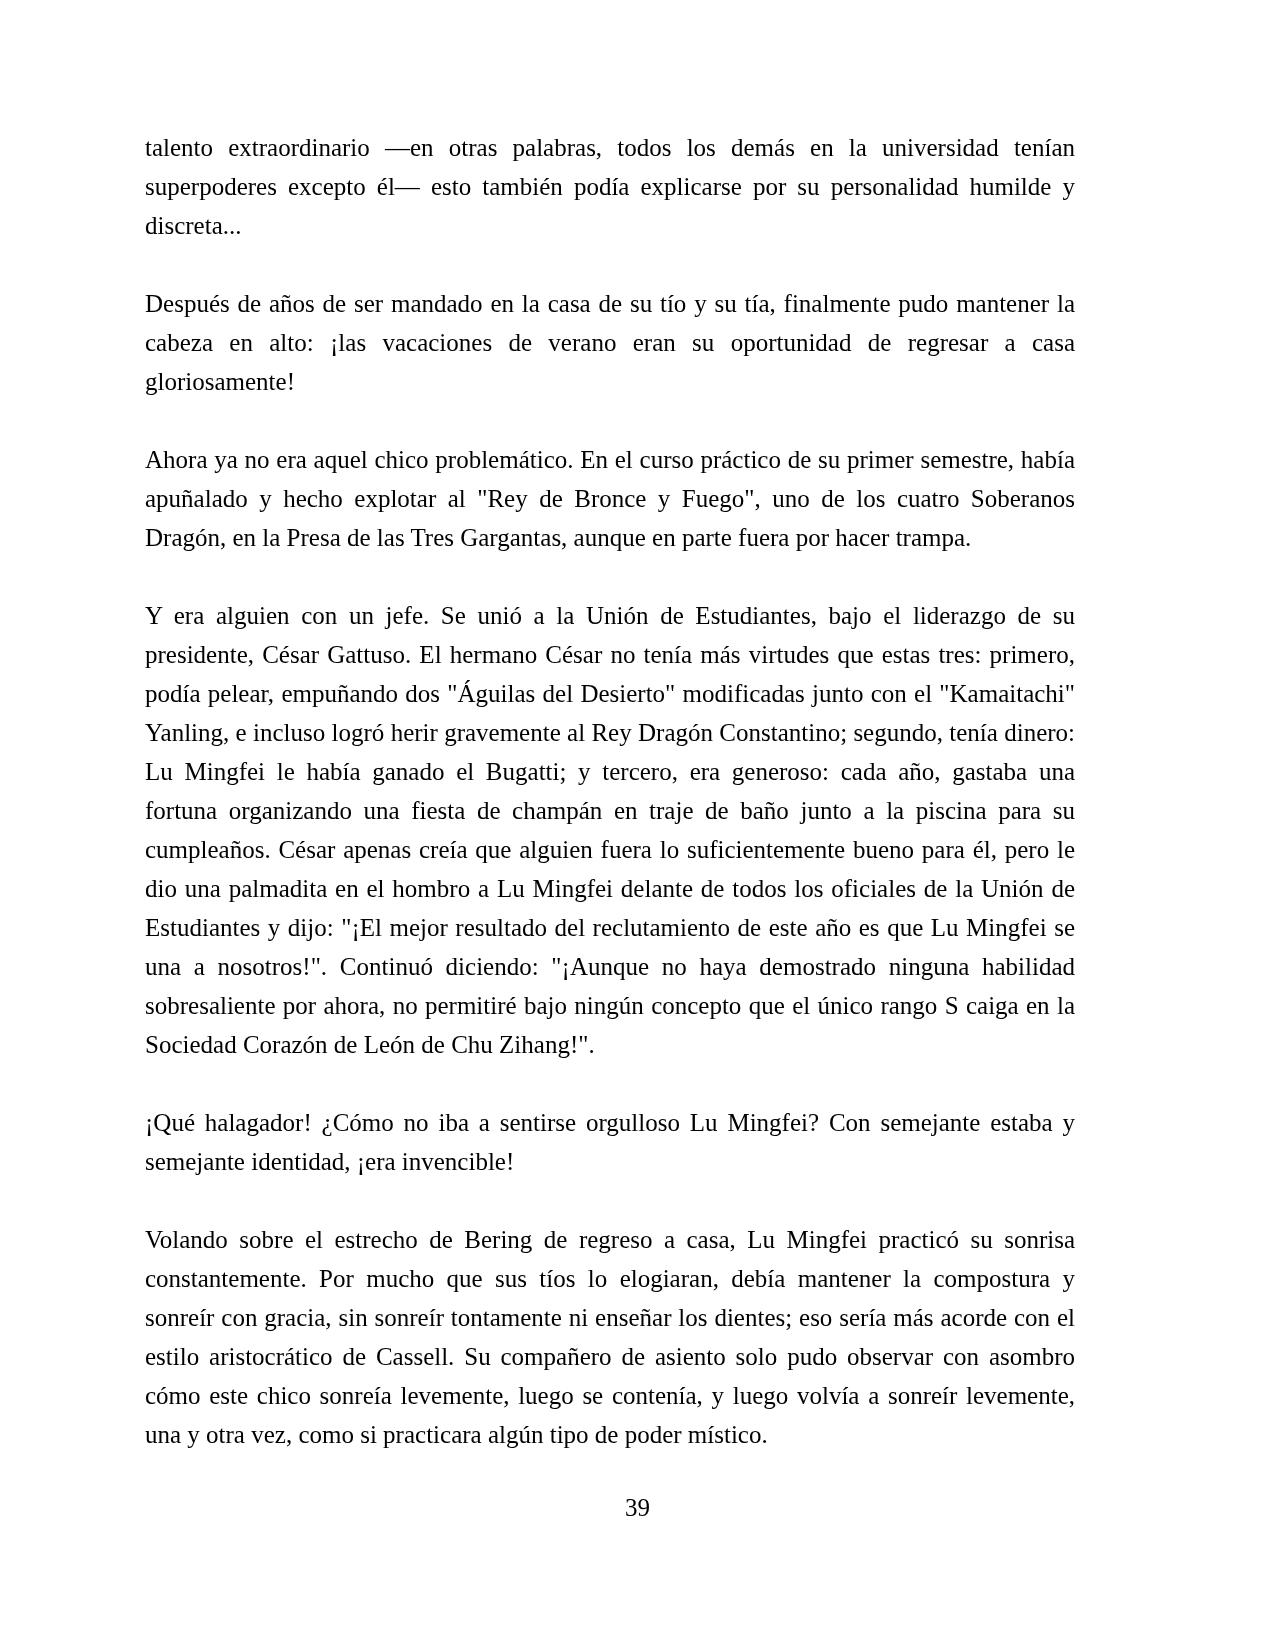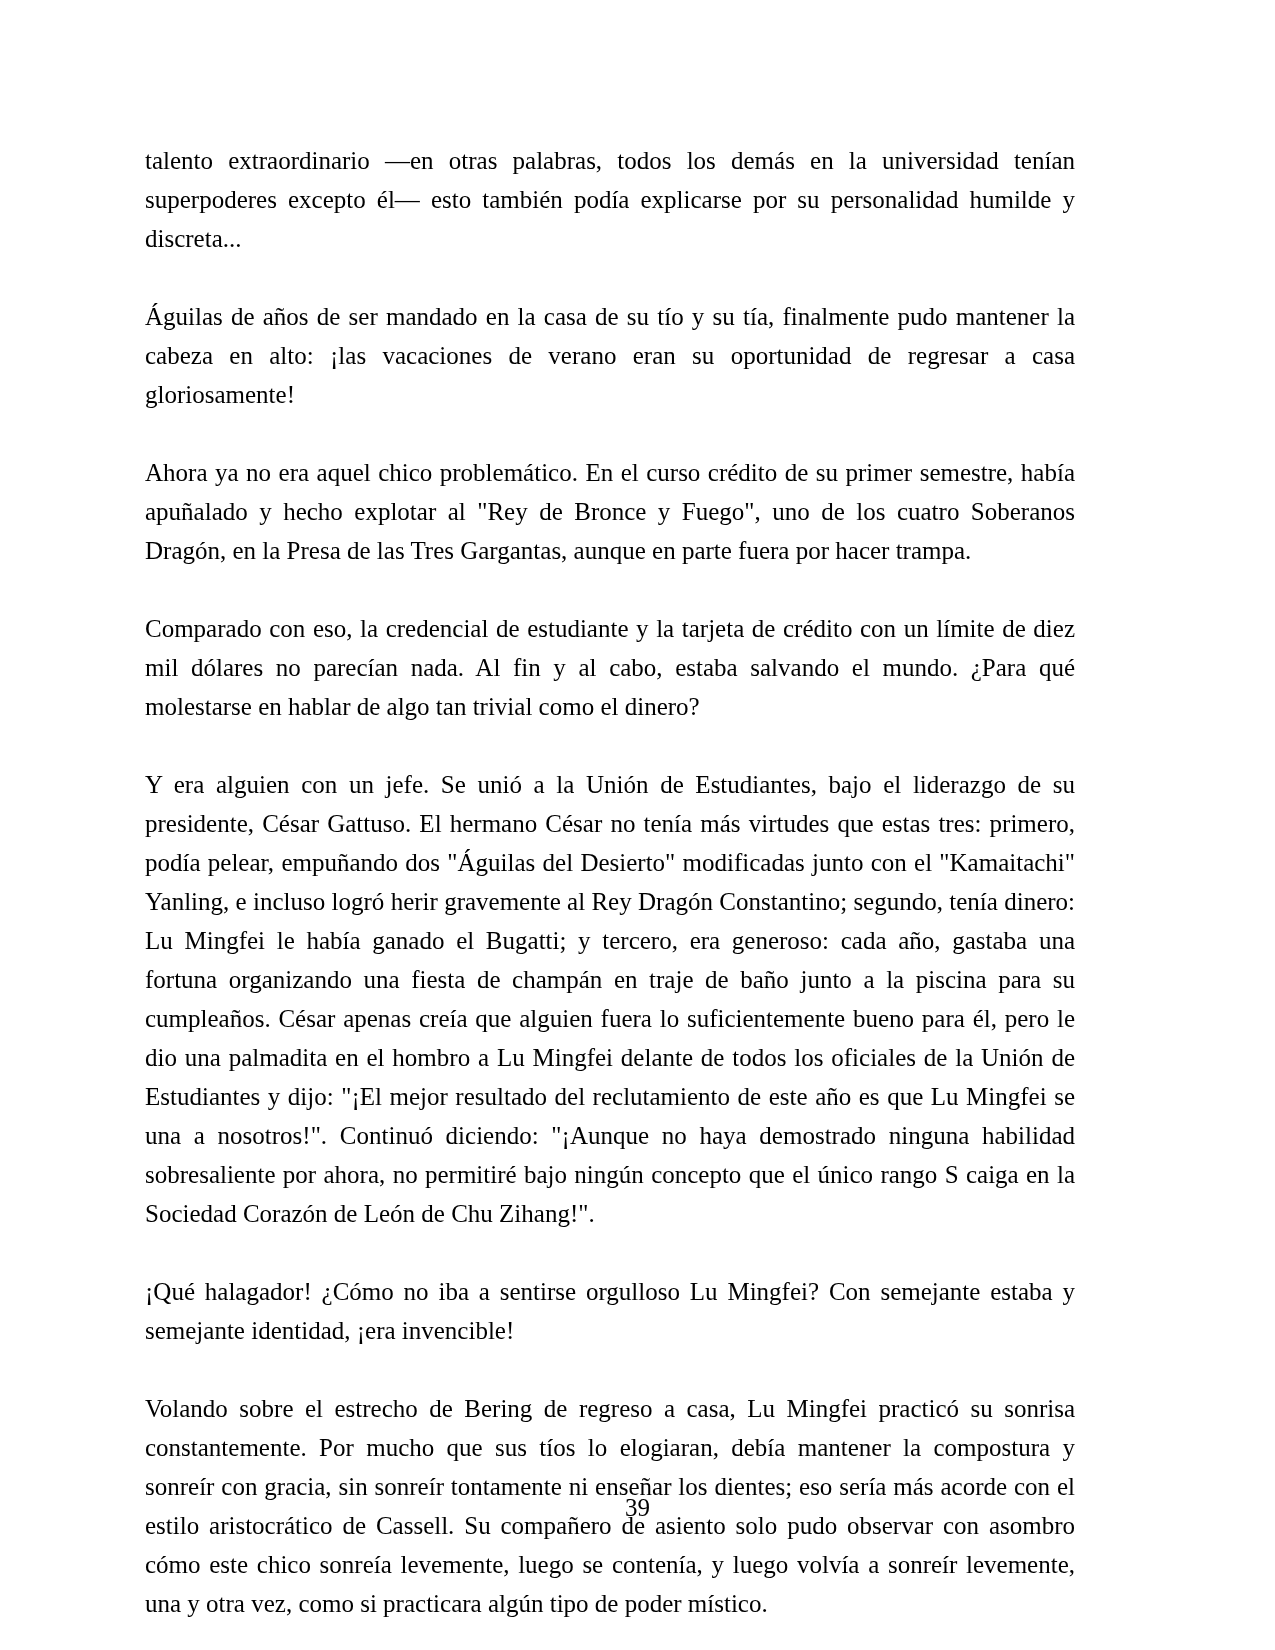--- a/index.html
+++ b/index.html
@@ -18,42 +18,41 @@
   }
   .content {
     position: absolute;
     top: 128px;
     left: 145px;
     width: 930px;
     font-size: 25px;
     line-height: 39px;
   }
   .para {
-    margin: 13px 0 39px 0;
+    margin: 0 0 39px 0;
     text-align: justify;
     text-justify: inter-word;
   }
   .page-number {
     position: absolute;
     bottom: 128px;
     left: 0;
     width: 100%;
     text-align: center;
     font-size: 25px;
     line-height: 29px;
     margin-top: 12px;
   }
 </style>
 </head>
 <body>
 
 <div class="page">
   <div class="content" id="paragraphs-container">
       <p class="para">talento extraordinario —en otras palabras, todos los demás en la universidad tenían superpoderes excepto él— esto también podía explicarse por su personalidad humilde y discreta...</p>
-      <p class="para">Águilas de años de ser mandado en la casa de su tío y su tía, finalmente pudo mantener la cabeza en alto: ¡las vacaciones de verano eran su oportunidad de regresar a casa gloriosamente!</p>
-      <p class="para">Ahora ya no era aquel chico problemático. En el curso crédito de su primer semestre, había apuñalado y hecho explotar al "Rey de Bronce y Fuego", uno de los cuatro Soberanos Dragón, en la Presa de las Tres Gargantas, aunque en parte fuera por hacer trampa.</p>
-      <p class="para">Comparado con eso, la credencial de estudiante y la tarjeta de crédito con un límite de diez mil dólares no parecían nada. Al fin y al cabo, estaba salvando el mundo. ¿Para qué molestarse en hablar de algo tan trivial como el dinero?</p>
+      <p class="para">Después de años de ser mandado en la casa de su tío y su tía, finalmente pudo mantener la cabeza en alto: ¡las vacaciones de verano eran su oportunidad de regresar a casa gloriosamente!</p>
+      <p class="para">Ahora ya no era aquel chico problemático. En el curso práctico de su primer semestre, había apuñalado y hecho explotar al "Rey de Bronce y Fuego", uno de los cuatro Soberanos Dragón, en la Presa de las Tres Gargantas, aunque en parte fuera por hacer trampa.</p>
       <p class="para">Y era alguien con un jefe. Se unió a la Unión de Estudiantes, bajo el liderazgo de su presidente, César Gattuso. El hermano César no tenía más virtudes que estas tres: primero, podía pelear, empuñando dos "Águilas del Desierto" modificadas junto con el "Kamaitachi" Yanling, e incluso logró herir gravemente al Rey Dragón Constantino; segundo, tenía dinero: Lu Mingfei le había ganado el Bugatti; y tercero, era generoso: cada año, gastaba una fortuna organizando una fiesta de champán en traje de baño junto a la piscina para su cumpleaños. César apenas creía que alguien fuera lo suficientemente bueno para él, pero le dio una palmadita en el hombro a Lu Mingfei delante de todos los oficiales de la Unión de Estudiantes y dijo: "¡El mejor resultado del reclutamiento de este año es que Lu Mingfei se una a nosotros!". Continuó diciendo: "¡Aunque no haya demostrado ninguna habilidad sobresaliente por ahora, no permitiré bajo ningún concepto que el único rango S caiga en la Sociedad Corazón de León de Chu Zihang!".</p>
       <p class="para">¡Qué halagador! ¿Cómo no iba a sentirse orgulloso Lu Mingfei? Con semejante estaba y semejante identidad, ¡era invencible!</p>
       <p class="para">Volando sobre el estrecho de Bering de regreso a casa, Lu Mingfei practicó su sonrisa constantemente. Por mucho que sus tíos lo elogiaran, debía mantener la compostura y sonreír con gracia, sin sonreír tontamente ni enseñar los dientes; eso sería más acorde con el estilo aristocrático de Cassell. Su compañero de asiento solo pudo observar con asombro cómo este chico sonreía levemente, luego se contenía, y luego volvía a sonreír levemente, una y otra vez, como si practicara algún tipo de poder místico.</p>
     </div>
   <div class="page-number">39</div>
 </div>
 
 </body></html>

